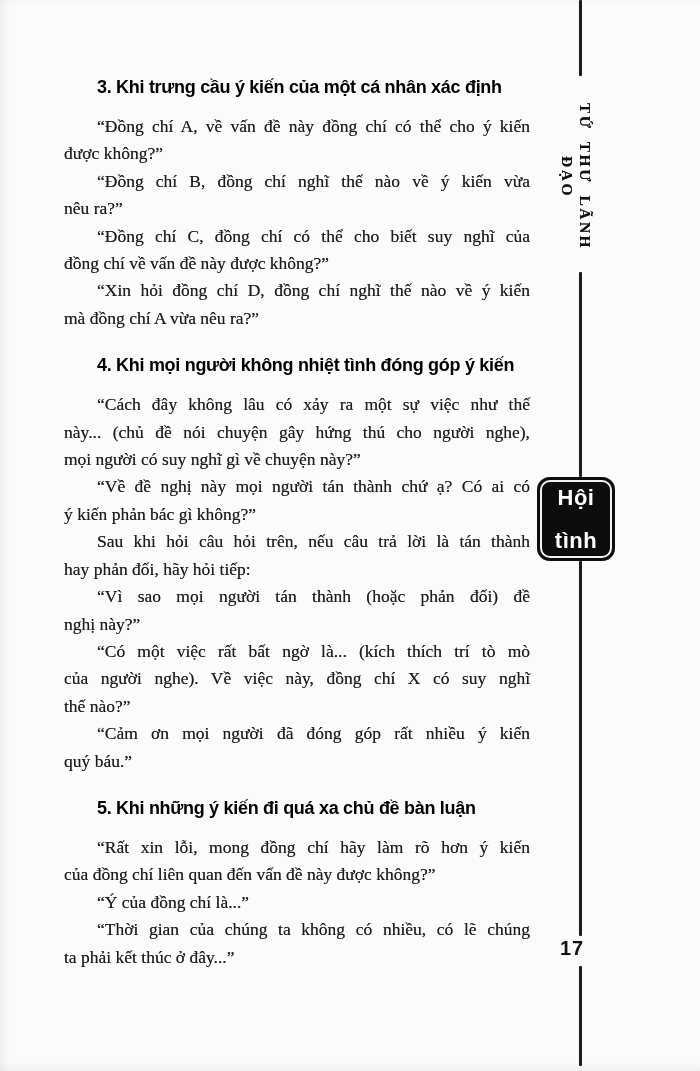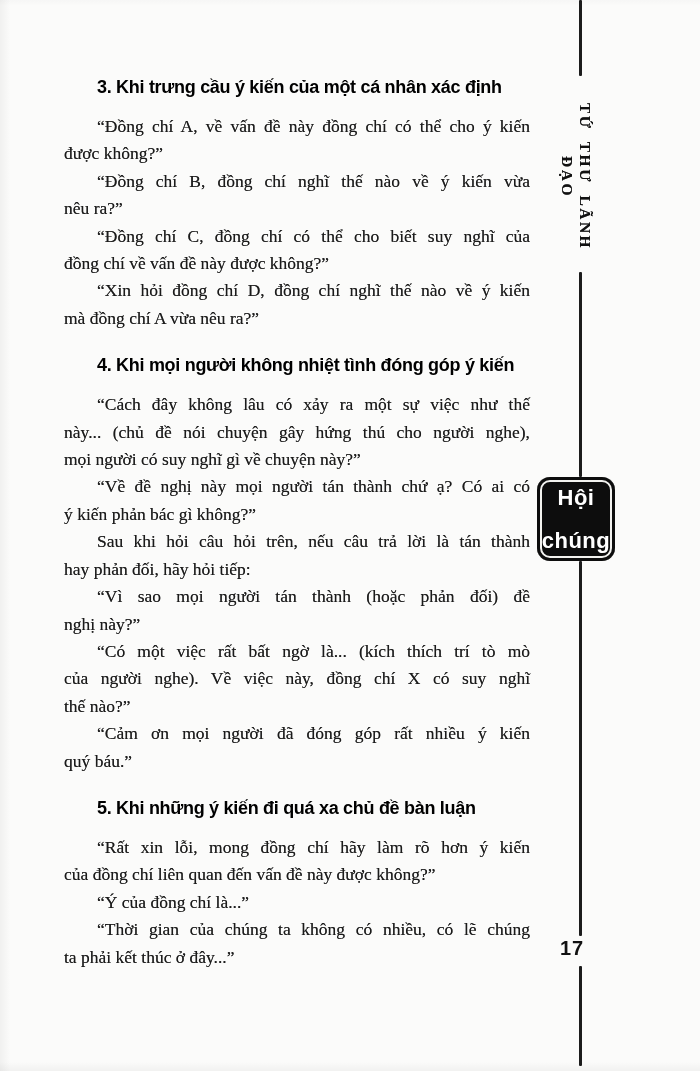--- a/index.html
+++ b/index.html
@@ -163,18 +163,18 @@
 
   <div class="rule seg-top"></div>
   <div class="rule seg-mid1"></div>
   <div class="rule seg-mid2"></div>
   <div class="rule seg-bottom"></div>
 
   <div class="book-title">TỨ THƯ LÃNH ĐẠO</div>
 
   <div class="badge">
     <span>Hội</span>
-    <span>chúng</span>
+    <span>tình</span>
   </div>
 
   <div class="page-number">17</div>
 
 </div>
 
 </body></html>

